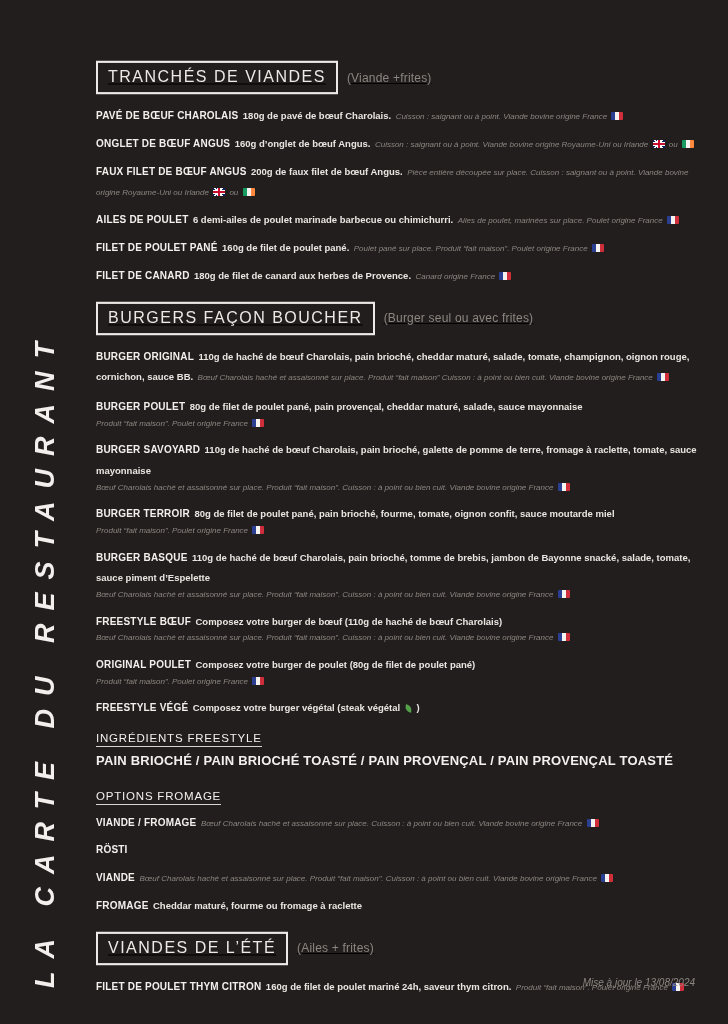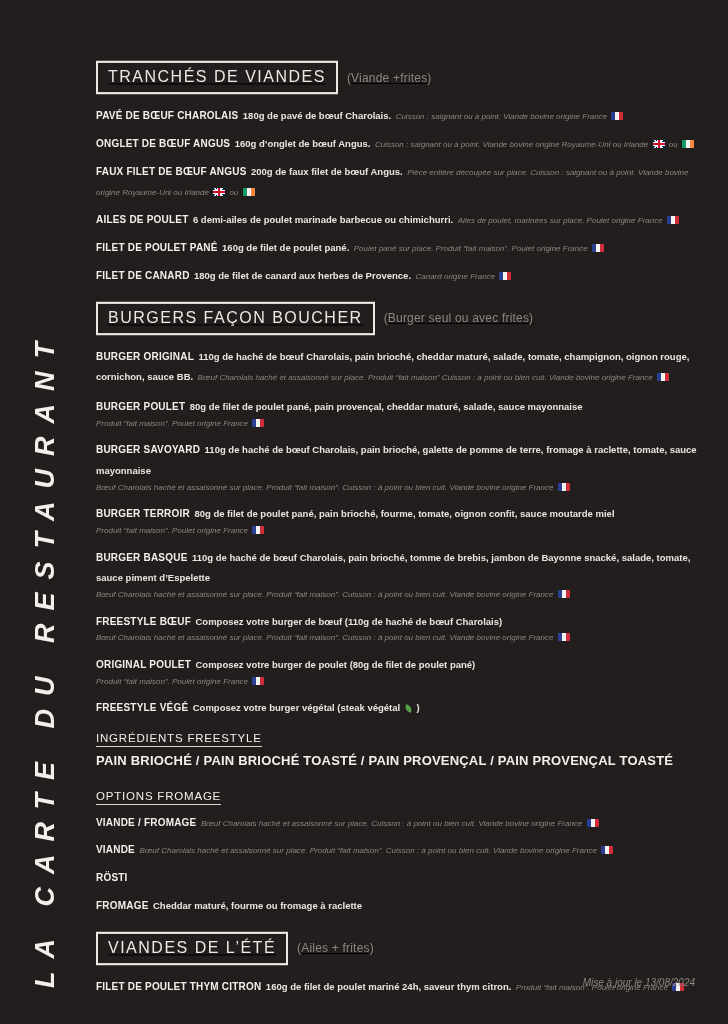--- a/index.html
+++ b/index.html
@@ -152,22 +152,22 @@
         <div class="row spaced"><span class="item-name">BURGER SAVOYARD</span> <span class="item-desc">110g de haché de bœuf Charolais, pain brioché, galette de pomme de terre, fromage à raclette, tomate, sauce mayonnaise</span><span class="item-fine fine-block">Bœuf Charolais haché et assaisonné sur place. Produit “fait maison”. Cuisson : à point ou bien cuit. Viande bovine origine France <span class="flag flag-fr"></span></span></div>
         <div class="row spaced"><span class="item-name">BURGER TERROIR</span> <span class="item-desc">80g de filet de poulet pané, pain brioché, fourme, tomate, oignon confit, sauce moutarde miel</span><span class="item-fine fine-block">Produit “fait maison”. Poulet origine France <span class="flag flag-fr"></span></span></div>
         <div class="row spaced"><span class="item-name">BURGER BASQUE</span> <span class="item-desc">110g de haché de bœuf Charolais, pain brioché, tomme de brebis, jambon de Bayonne snacké, salade, tomate, sauce piment d’Espelette</span><span class="item-fine fine-block">Bœuf Charolais haché et assaisonné sur place. Produit “fait maison”. Cuisson : à point ou bien cuit. Viande bovine origine France <span class="flag flag-fr"></span></span></div>
         <div class="row spaced"><span class="item-name">FREESTYLE BŒUF</span> <span class="item-desc">Composez votre burger de bœuf (110g de haché de bœuf Charolais)</span><span class="item-fine fine-block">Bœuf Charolais haché et assaisonné sur place. Produit “fait maison”. Cuisson : à point ou bien cuit. Viande bovine origine France <span class="flag flag-fr"></span></span></div>
         <div class="row spaced"><span class="item-name">ORIGINAL POULET</span> <span class="item-desc">Composez votre burger de poulet (80g de filet de poulet pané)</span><span class="item-fine fine-block">Produit “fait maison”. Poulet origine France <span class="flag flag-fr"></span></span></div>
         <div class="row spaced"><span class="item-name">FREESTYLE VÉGÉ</span> <span class="item-desc">Composez votre burger végétal (steak végétal <span class="leaf"></span> )</span></div>
         <div><span class="subheader">INGRÉDIENTS FREESTYLE</span></div>
         <div class="boldline">PAIN BRIOCHÉ / PAIN BRIOCHÉ TOASTÉ /  PAIN PROVENÇAL / PAIN PROVENÇAL TOASTÉ</div>
         <div><span class="subheader">OPTIONS FROMAGE</span></div>
         <div class="row"><span class="item-name">VIANDE / FROMAGE</span> <span class="item-fine">Bœuf Charolais haché et assaisonné sur place. Cuisson : à point ou bien cuit. Viande bovine origine France <span class="flag flag-fr"></span></span></div>
+        <div class="row"><span class="item-name">RÖSTI</span></div>
         <div class="row"><span class="item-name">VIANDE</span> <span class="item-fine">Bœuf Charolais haché et assaisonné sur place. Produit “fait maison”. Cuisson : à point ou bien cuit. Viande bovine origine France <span class="flag flag-fr"></span></span></div>
-        <div class="row"><span class="item-name">RÖSTI</span></div>
         <div class="row"><span class="item-name">FROMAGE</span> <span class="item-desc">Cheddar maturé, fourme ou fromage à raclette</span></div>
       </div>
       <div class="section">
         <div class="section-head">
           <span class="box-title">VIANDES DE L’ÉTÉ</span>
           <span class="note">(Ailes + frites)</span>
         </div>
         <div class="row"><span class="item-name">FILET DE POULET THYM CITRON</span> <span class="item-desc">160g de filet de poulet mariné 24h, saveur thym citron.</span> <span class="item-fine">Produit “fait maison”. Poulet origine France <span class="flag flag-fr"></span></span></div>
       </div>
     </div>

